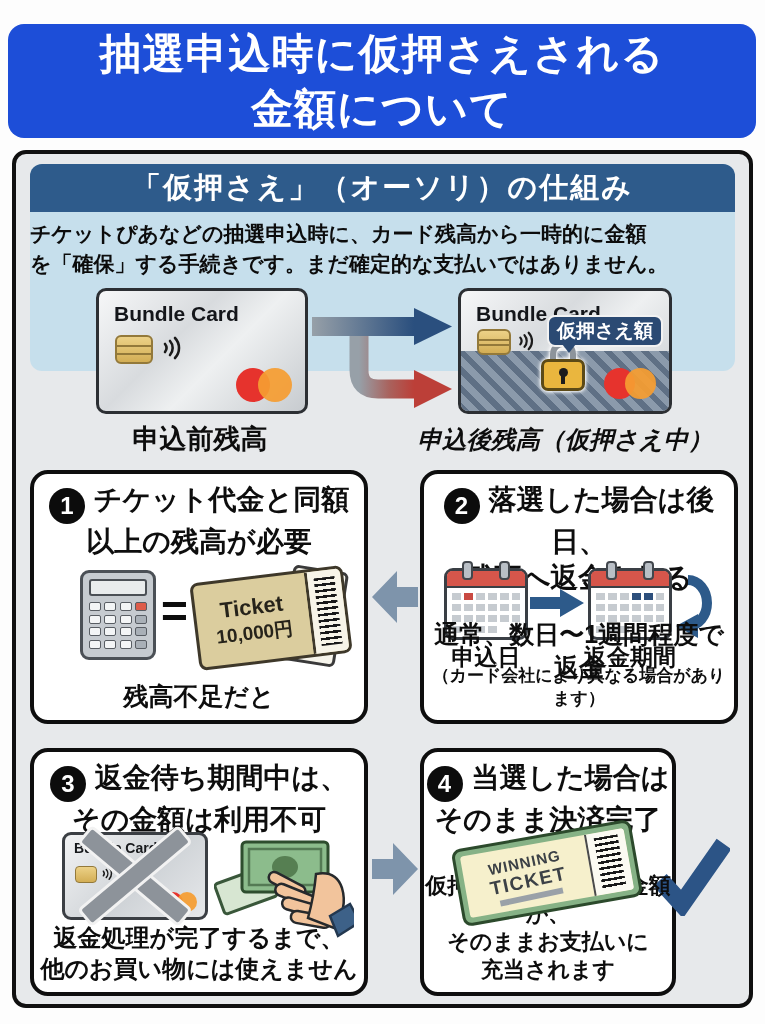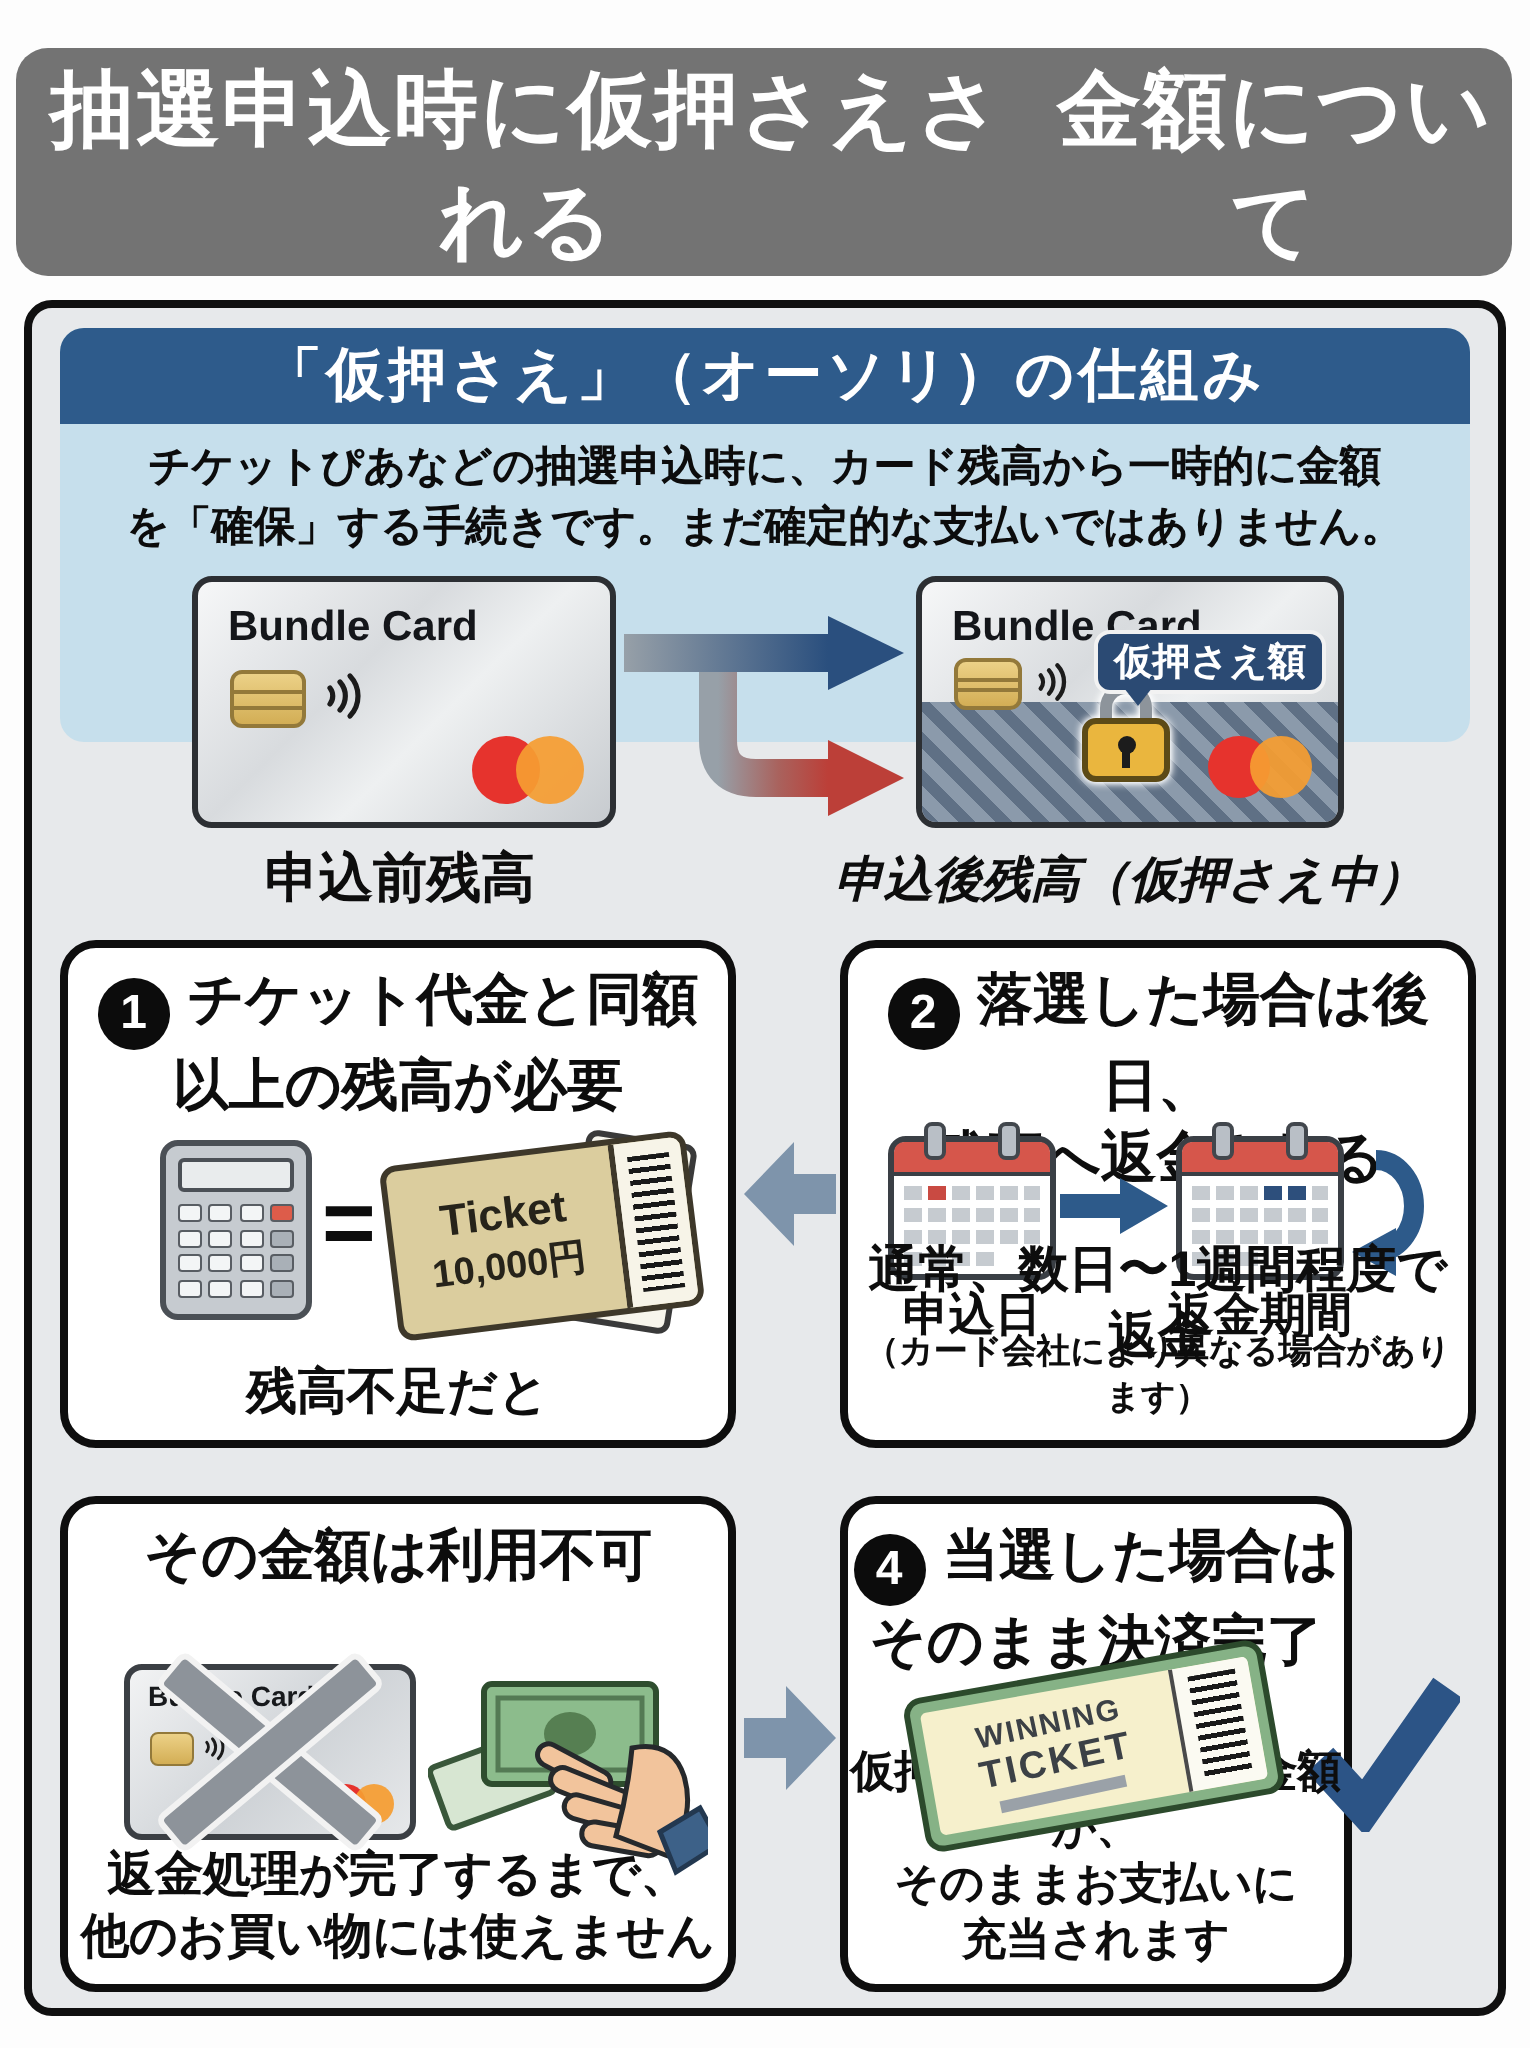--- a/index.html
+++ b/index.html
@@ -1,33 +1,33 @@
 <!DOCTYPE html>
 <html><head>
 <meta charset="utf-8">
 <style>
   html,body{margin:0;padding:0;background:#fff;}
   .page{position:relative;width:765px;height:1024px;background:#fdfdfd;overflow:hidden;
         font-family:"Liberation Sans","DejaVu Sans",sans-serif;color:#0d0d0d;}
   .abs{position:absolute;}
 
   
-  .banner{left:8px;top:24px;width:748px;height:114px;background:#737373;border-radius:16px;
-          display:flex;flex-direction:row;align-items:flex-end;justify-content:center;
+  .banner{left:8px;top:24px;width:748px;height:114px;background:#1d4ed8;border-radius:16px;
+          display:flex;flex-direction:column;align-items:center;justify-content:center;
           color:#fff;font-size:42px;font-weight:800;line-height:1.32;letter-spacing:1px;text-align:center;}
 
   
   .frame{left:12px;top:150px;width:741px;height:858px;background:#e7e9eb;
          border:4px solid #101010;border-radius:14px;box-sizing:border-box;}
 
   
   .panel{left:30px;top:164px;width:705px;height:207px;background:#c6dfec;border-radius:12px;}
   .panel-head{height:48px;background:#2e5b8b;border-radius:12px 12px 0 0;display:flex;
               align-items:center;justify-content:center;color:#fff;font-size:29px;font-weight:800;letter-spacing:2px;}
-  .panel-desc{margin-top:7px;text-align:center;font-size:21px;font-weight:800;line-height:1.42;color:#0c0c0c;}
+  .panel-desc{margin-top:7px;text-align:left;font-size:21px;font-weight:800;line-height:1.42;color:#0c0c0c;}
 
   
   .card{left:96px;top:288px;width:212px;height:126px;border:3px solid #2c2f33;border-radius:10px;
         background:linear-gradient(135deg,#f6f7f8 0%,#d8dbde 38%,#eef0f1 58%,#c7cbcf 100%);box-sizing:border-box;overflow:hidden;}
   .card.right{left:458px;width:214px;}
   .brand{position:absolute;left:15px;top:11px;font-size:21px;font-weight:800;color:#14161a;}
   .chip{position:absolute;left:16px;top:44px;width:38px;height:29px;background:linear-gradient(#ecd187,#d3ae55);
         border:2px solid #93793a;border-radius:6px;box-sizing:border-box;}
   .chip::before,.chip::after{content:"";position:absolute;left:0;right:0;height:2px;background:#93793a;}
   .chip::before{top:8px;} .chip::after{bottom:7px;}
@@ -328,20 +328,21 @@
       <polygon points="20,46 20,70 -2,58" fill="#2d5a8a"></polygon>
     </svg>
     <div class="cal-label lbl-a">申込日</div>
     <div class="cal-label lbl-b">返金期間</div>
     <div class="note note-s2a">通常、数日〜1週間程度で返金</div>
     <div class="note note-s2b">（カード会社により異なる場合があります）</div>
   </div>
 
   <div class="abs step s3">
     <div class="step-title">
+      <div><span class="numball">3</span><span>返金待ち期間中は、</span></div>
       <div>その金額は利用不可</div>
     </div>
     <div class="minicard">
       <span class="mbrand">Bundle Card</span>
       <span class="chip-sm"></span>
       <svg class="abs" style="left:36px;top:31px;" width="14" height="15" viewBox="0 0 24 26">
         <g fill="none" stroke="#1b1b1b" stroke-width="2.6" stroke-linecap="round">
           <path d="M4,9 A6.5,6.5 0 0 1 4,17"></path>
             <path d="M9,6 A10.5,10.5 0 0 1 9,20"></path>
             <path d="M14,3 A14.5,14.5 0 0 1 14,23"></path>

